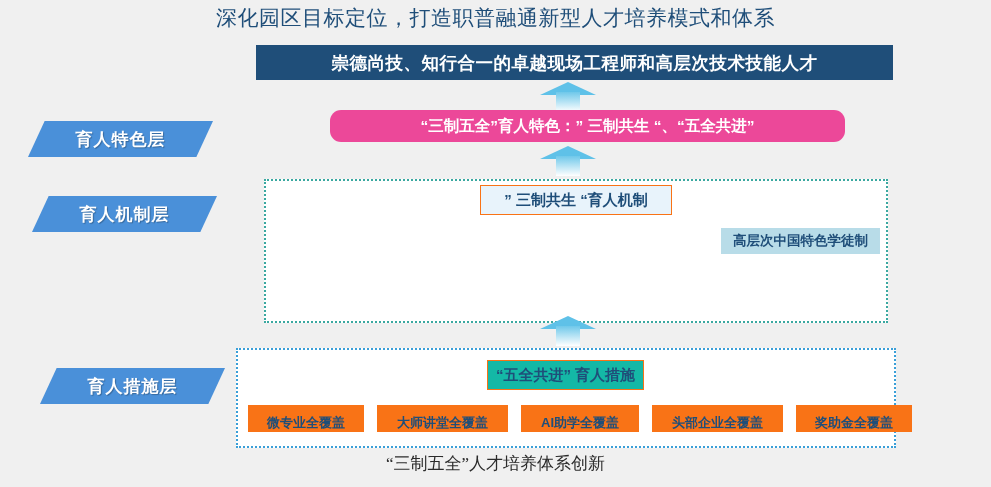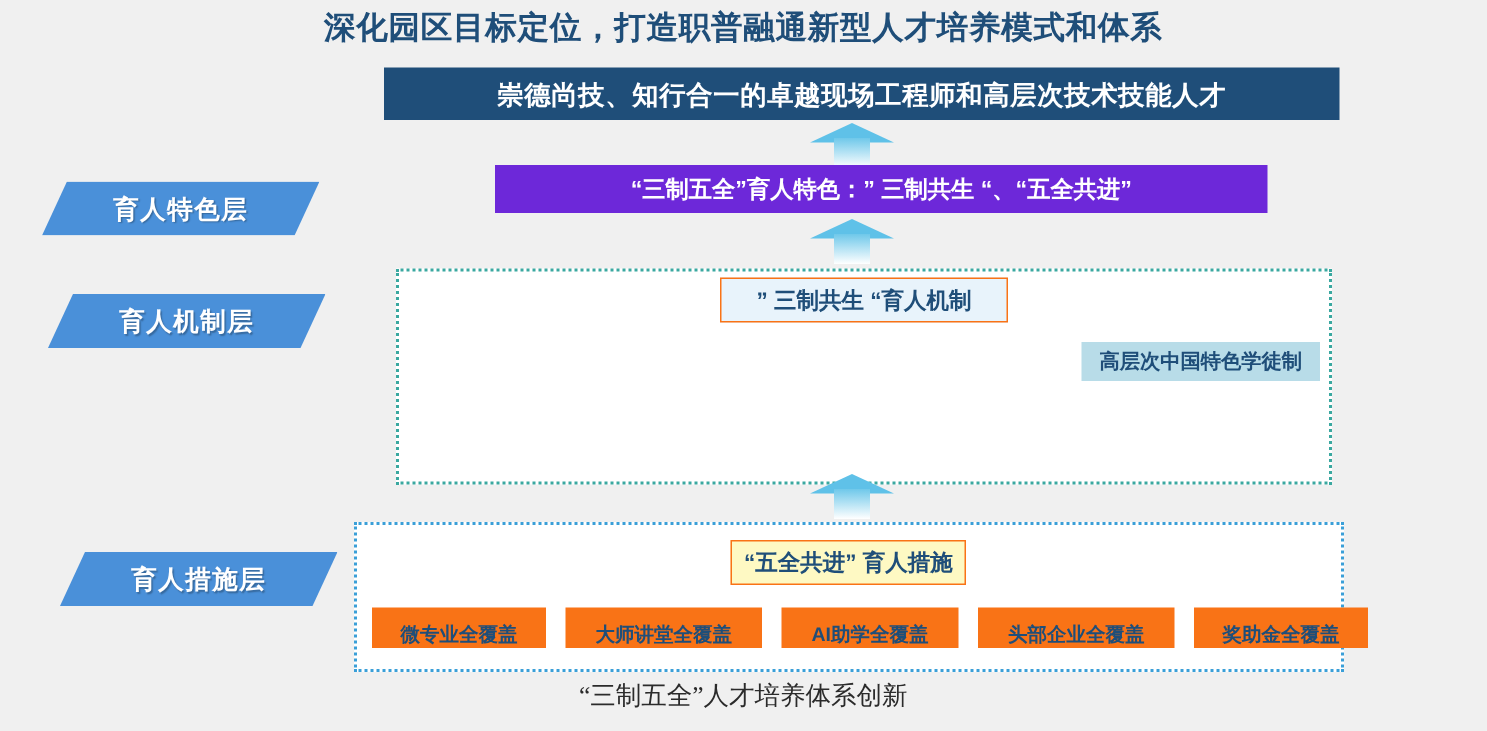--- a/index.html
+++ b/index.html
@@ -8,21 +8,21 @@
     background:#f0f0f0;
     font-family:"Liberation Sans","DejaVu Sans",sans-serif;
     overflow:hidden;position:relative;
   }
   .stage{position:absolute;left:0;top:0;width:991px;height:487px;}
 
   
   .title{
     position:absolute;left:0;top:4px;width:991px;
     text-align:center;
-    font-size:21px;font-weight:bold;color:#1f4e79;
+    font-size:21px;font-weight:normal;color:#1f4e79;
     letter-spacing:0.5px;
     white-space:nowrap;
   }
 
   
   .banner{
     position:absolute;height:36px;width:185px;
     background:#4a90d9;
     clip-path:polygon(9% 0,100% 0,91% 100%,0% 100%);
     display:flex;align-items:center;justify-content:center;
@@ -40,22 +40,22 @@
     display:flex;align-items:center;justify-content:center;
   }
   .navybar span{
     color:#ffffff;font-size:17.5px;font-weight:bold;
     white-space:nowrap;letter-spacing:0.5px;
   }
 
   
   .tealbar{
     position:absolute;left:330px;top:110px;width:515px;height:32px;
-    background:#6d28d9;
-    display:flex;align-items:center;justify-content:center;
+    background:#ec4899;
+    display:flex;align-items:center;justify-content:center;border-radius:11px;
   }
   .tealbar span{
     color:#ffffff;font-size:15.5px;font-weight:bold;
     white-space:nowrap;
   }
 
   
   .arrow{position:absolute;width:56px;height:30px;}
   .arrow .shaft{
     position:absolute;left:16px;top:10px;width:24px;height:20px;
@@ -77,21 +77,21 @@
   .chip-hdr{
     position:absolute;height:30px;
     border:1px solid #f97316;
     display:flex;align-items:center;justify-content:center;
     padding:0 14px;box-sizing:border-box;
   }
   .chip-hdr span{
     font-size:15px;font-weight:bold;color:#1f4e79;white-space:nowrap;
   }
   .chip-hdr.mech{background:#e8f3fb;}
-  .chip-hdr.meas{background:#fef9c3;}
+  .chip-hdr.meas{background:#14b8a6;}
 
   
   .mech-col{position:absolute;top:228px;text-align:center;}
   .mech-tag{
     display:inline-block;background:#b8dce8;
     padding:4px 12px;box-sizing:border-box;
     font-size:13.5px;font-weight:bold;color:#1f4e79;white-space:nowrap;
   }
   .mech-desc{
     margin-top:11px;font-size:13.5px;font-weight:bold;color:#222222;

